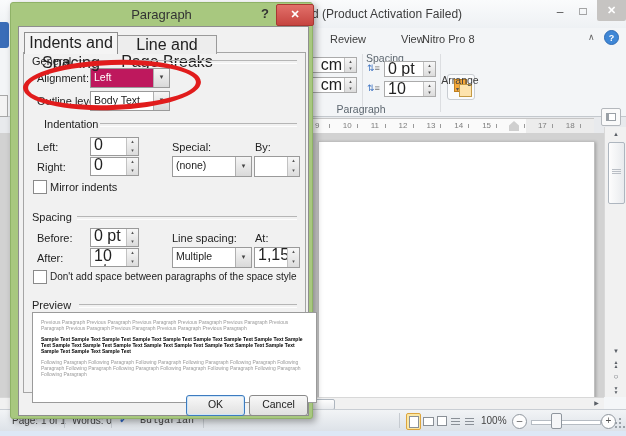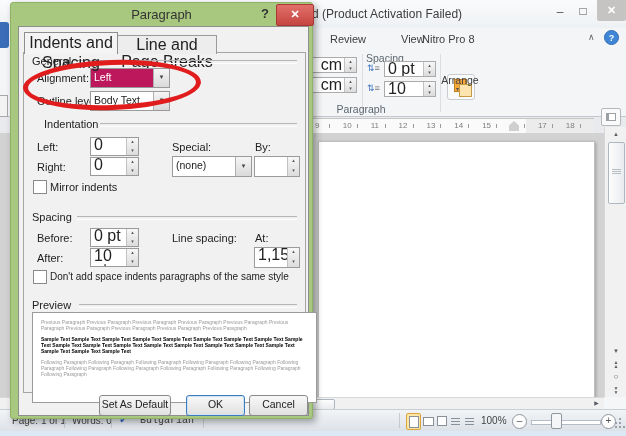--- a/index.html
+++ b/index.html
@@ -318,37 +318,40 @@
       <span class="lbl" style="left:153px;top:205px;">Line spacing:</span>
       <span class="lbl" style="left:236px;top:205px;">At:</span>
       <span class="lbl" style="left:18px;top:225px;">After:</span>
       <div class="dspin" style="left:71px;top:221px;width:47px;height:17px;">
         <span class="spinval">10 pt</span>
         <span class="spincol">
             <span>▴</span>
             <span>▾</span>
           </span>
       </div>
+      <div class="combo" style="left:153px;top:220px;width:78px;height:19px;">
+        <span class="comboval">Multiple</span>
+        <span class="combobtn" style="line-height:18px;">▾</span>
+      </div>
       <div class="dspin" style="left:235px;top:220px;width:44px;height:19px;">
         <span class="spinval">1,15</span>
         <span class="spincol">
             <span>▴</span>
             <span>▾</span>
           </span>
       </div>
       <div class="cb" style="left:14px;top:243px;"></div>
-      <span class="lbl" style="left:31px;top:244px;font-size:10px;">Don't add space indents paragraphs of the same style</span>
+      <span class="lbl" style="left:31px;top:244px;font-size:10px;">Don't add space between paragraphs of the space style</span>
 
       <span class="legend" style="left:11px;top:272px;">Preview</span>
       <div class="gline" style="left:60px;top:277px;width:218px;"></div>
       <div id="preview-box">
         <div class="pv-gray">Previous Paragraph Previous Paragraph Previous Paragraph Previous Paragraph Previous Paragraph Previous Paragraph Previous Paragraph Previous Paragraph Previous Paragraph Previous Paragraph</div>
         <div class="pv-black">Sample Text Sample Text Sample Text Sample Text Sample Text Sample Text Sample Text Sample Text Sample Text Sample Text Sample Text Sample Text Sample Text Sample Text Sample Text Sample Text Sample Text Sample Text Sample Text Sample Text</div>
         <div class="pv-gray">Following Paragraph Following Paragraph Following Paragraph Following Paragraph Following Paragraph Following Paragraph Following Paragraph Following Paragraph Following Paragraph Following Paragraph Following Paragraph Following Paragraph</div>
       </div>
 
-      <div class="btn" style="left:80px;top:368px;width:70px;">Set As Default</div>
       <div class="btn btn-default" style="left:167px;top:368px;width:57px;">OK</div>
       <div class="btn" style="left:230px;top:368px;width:57px;">Cancel</div>
     </div>
   </div>
 
 </div>
 
 </body></html>

